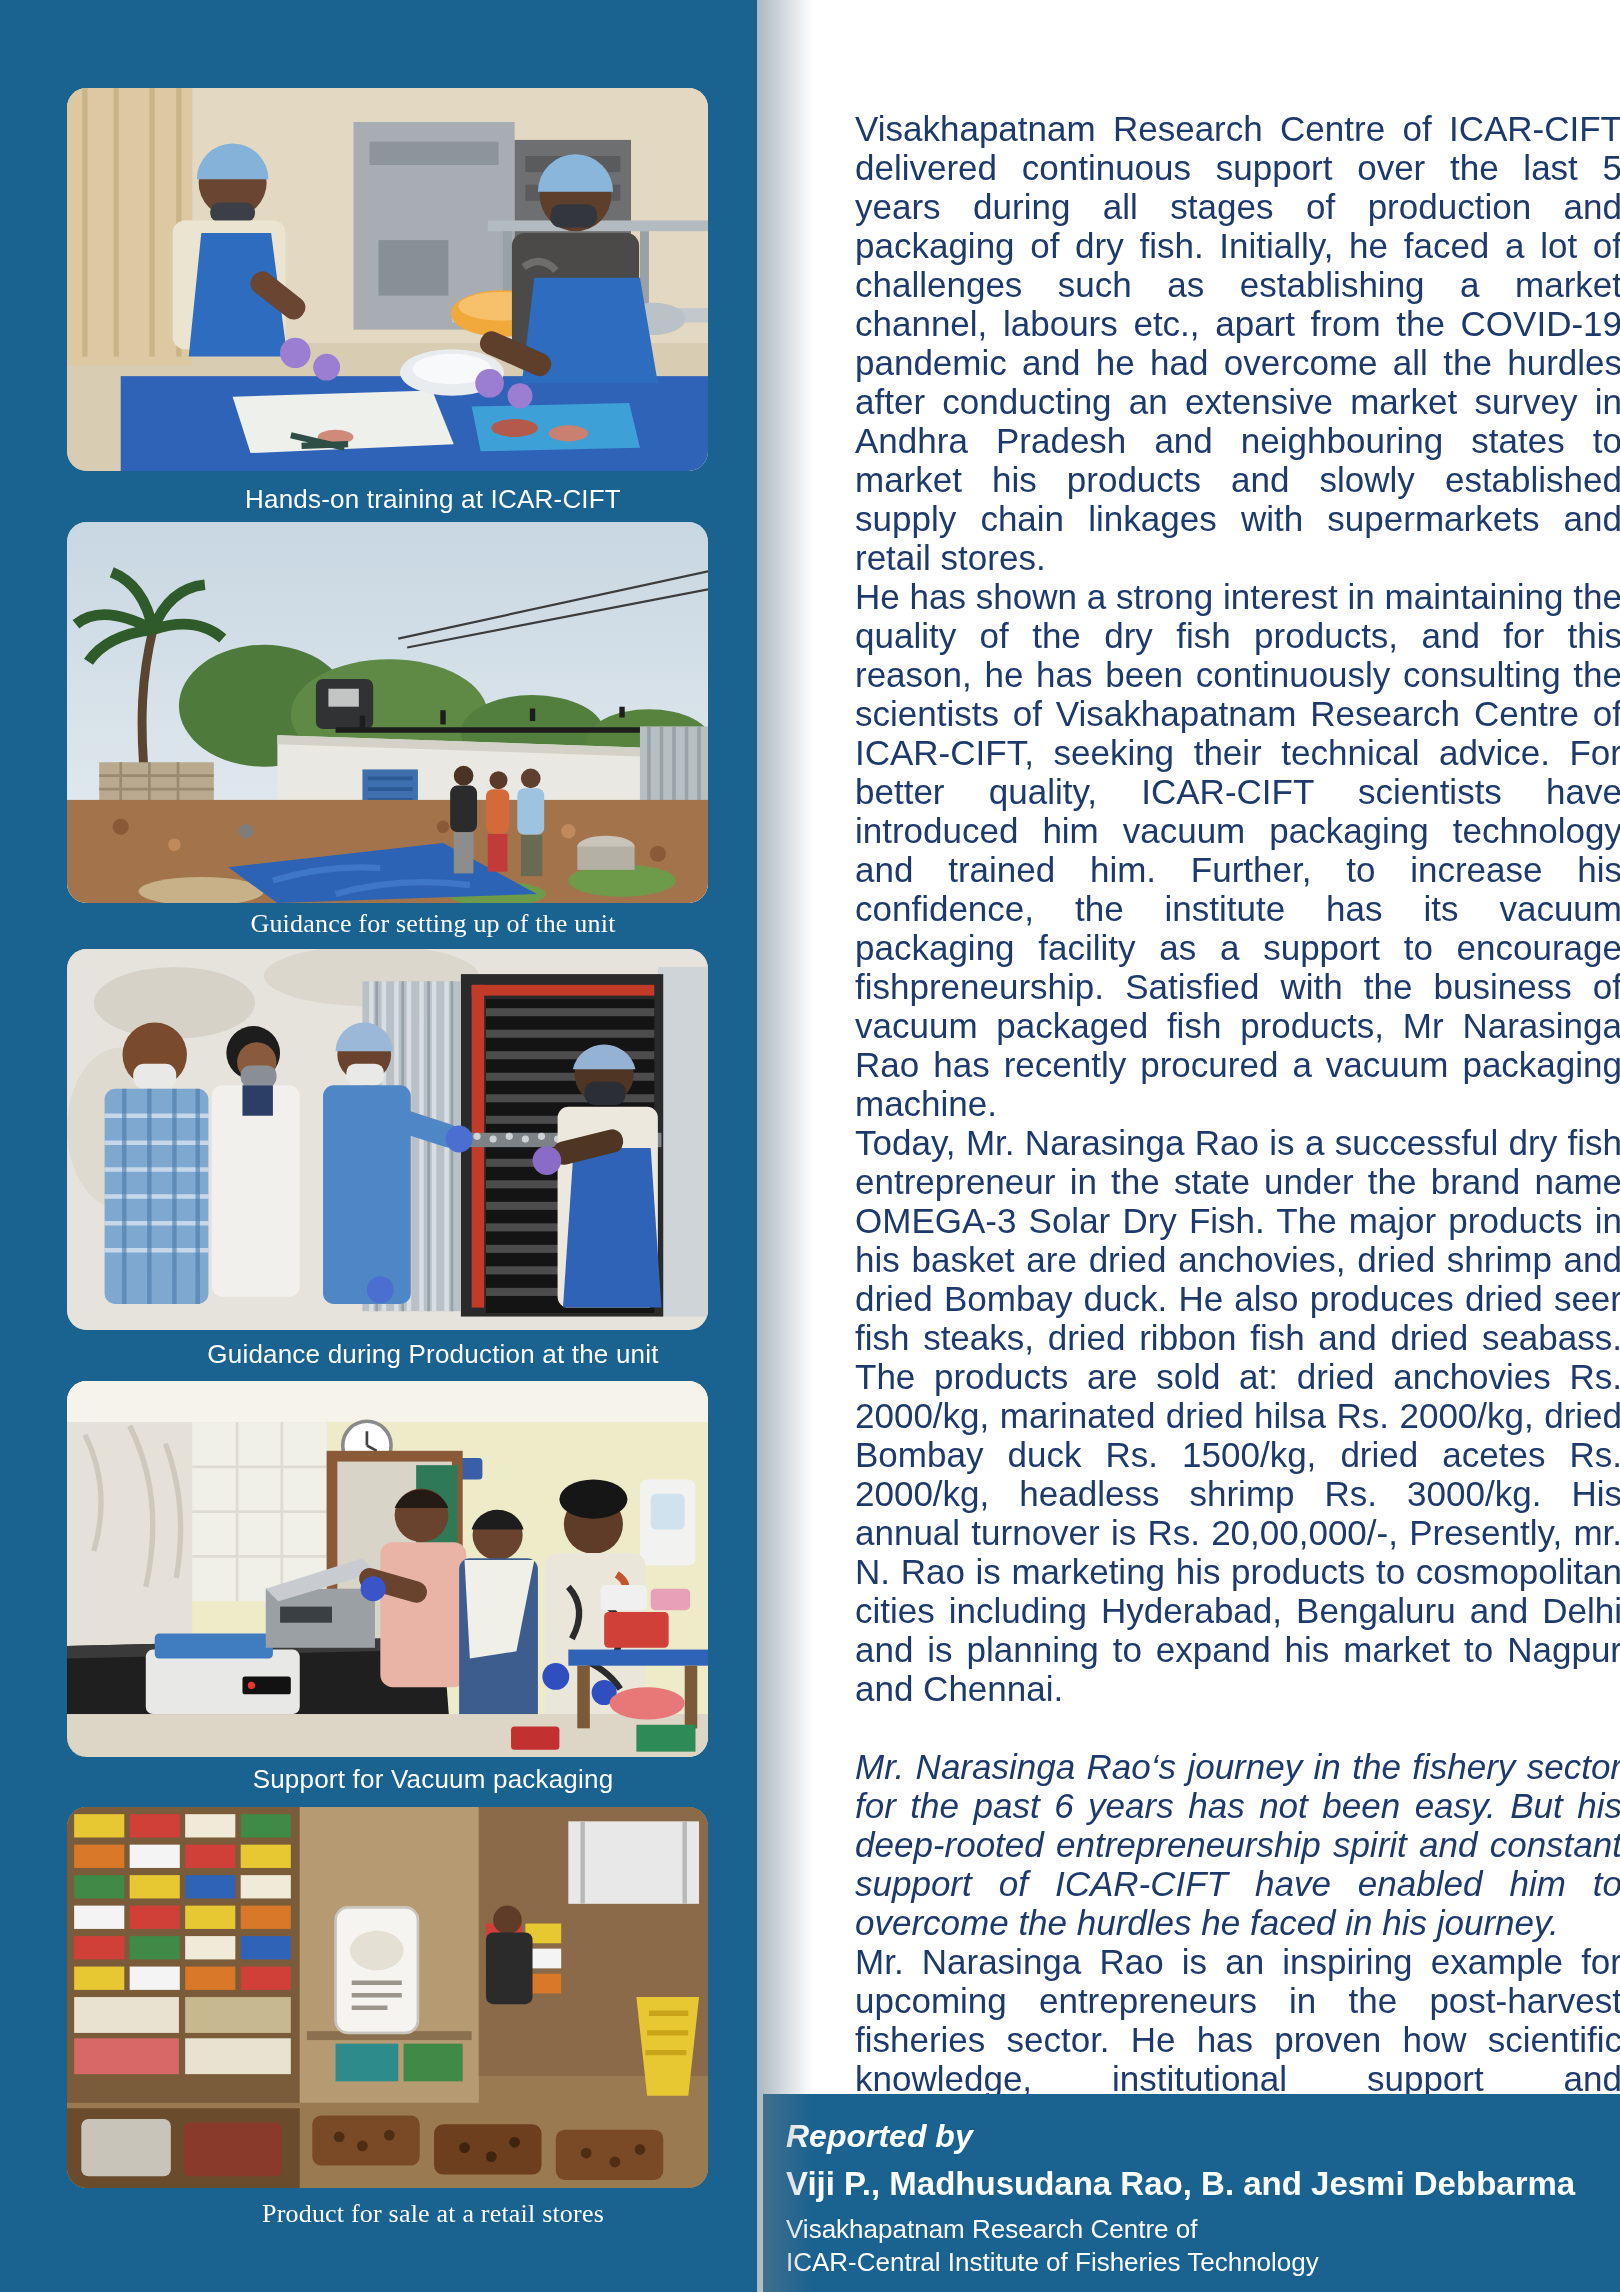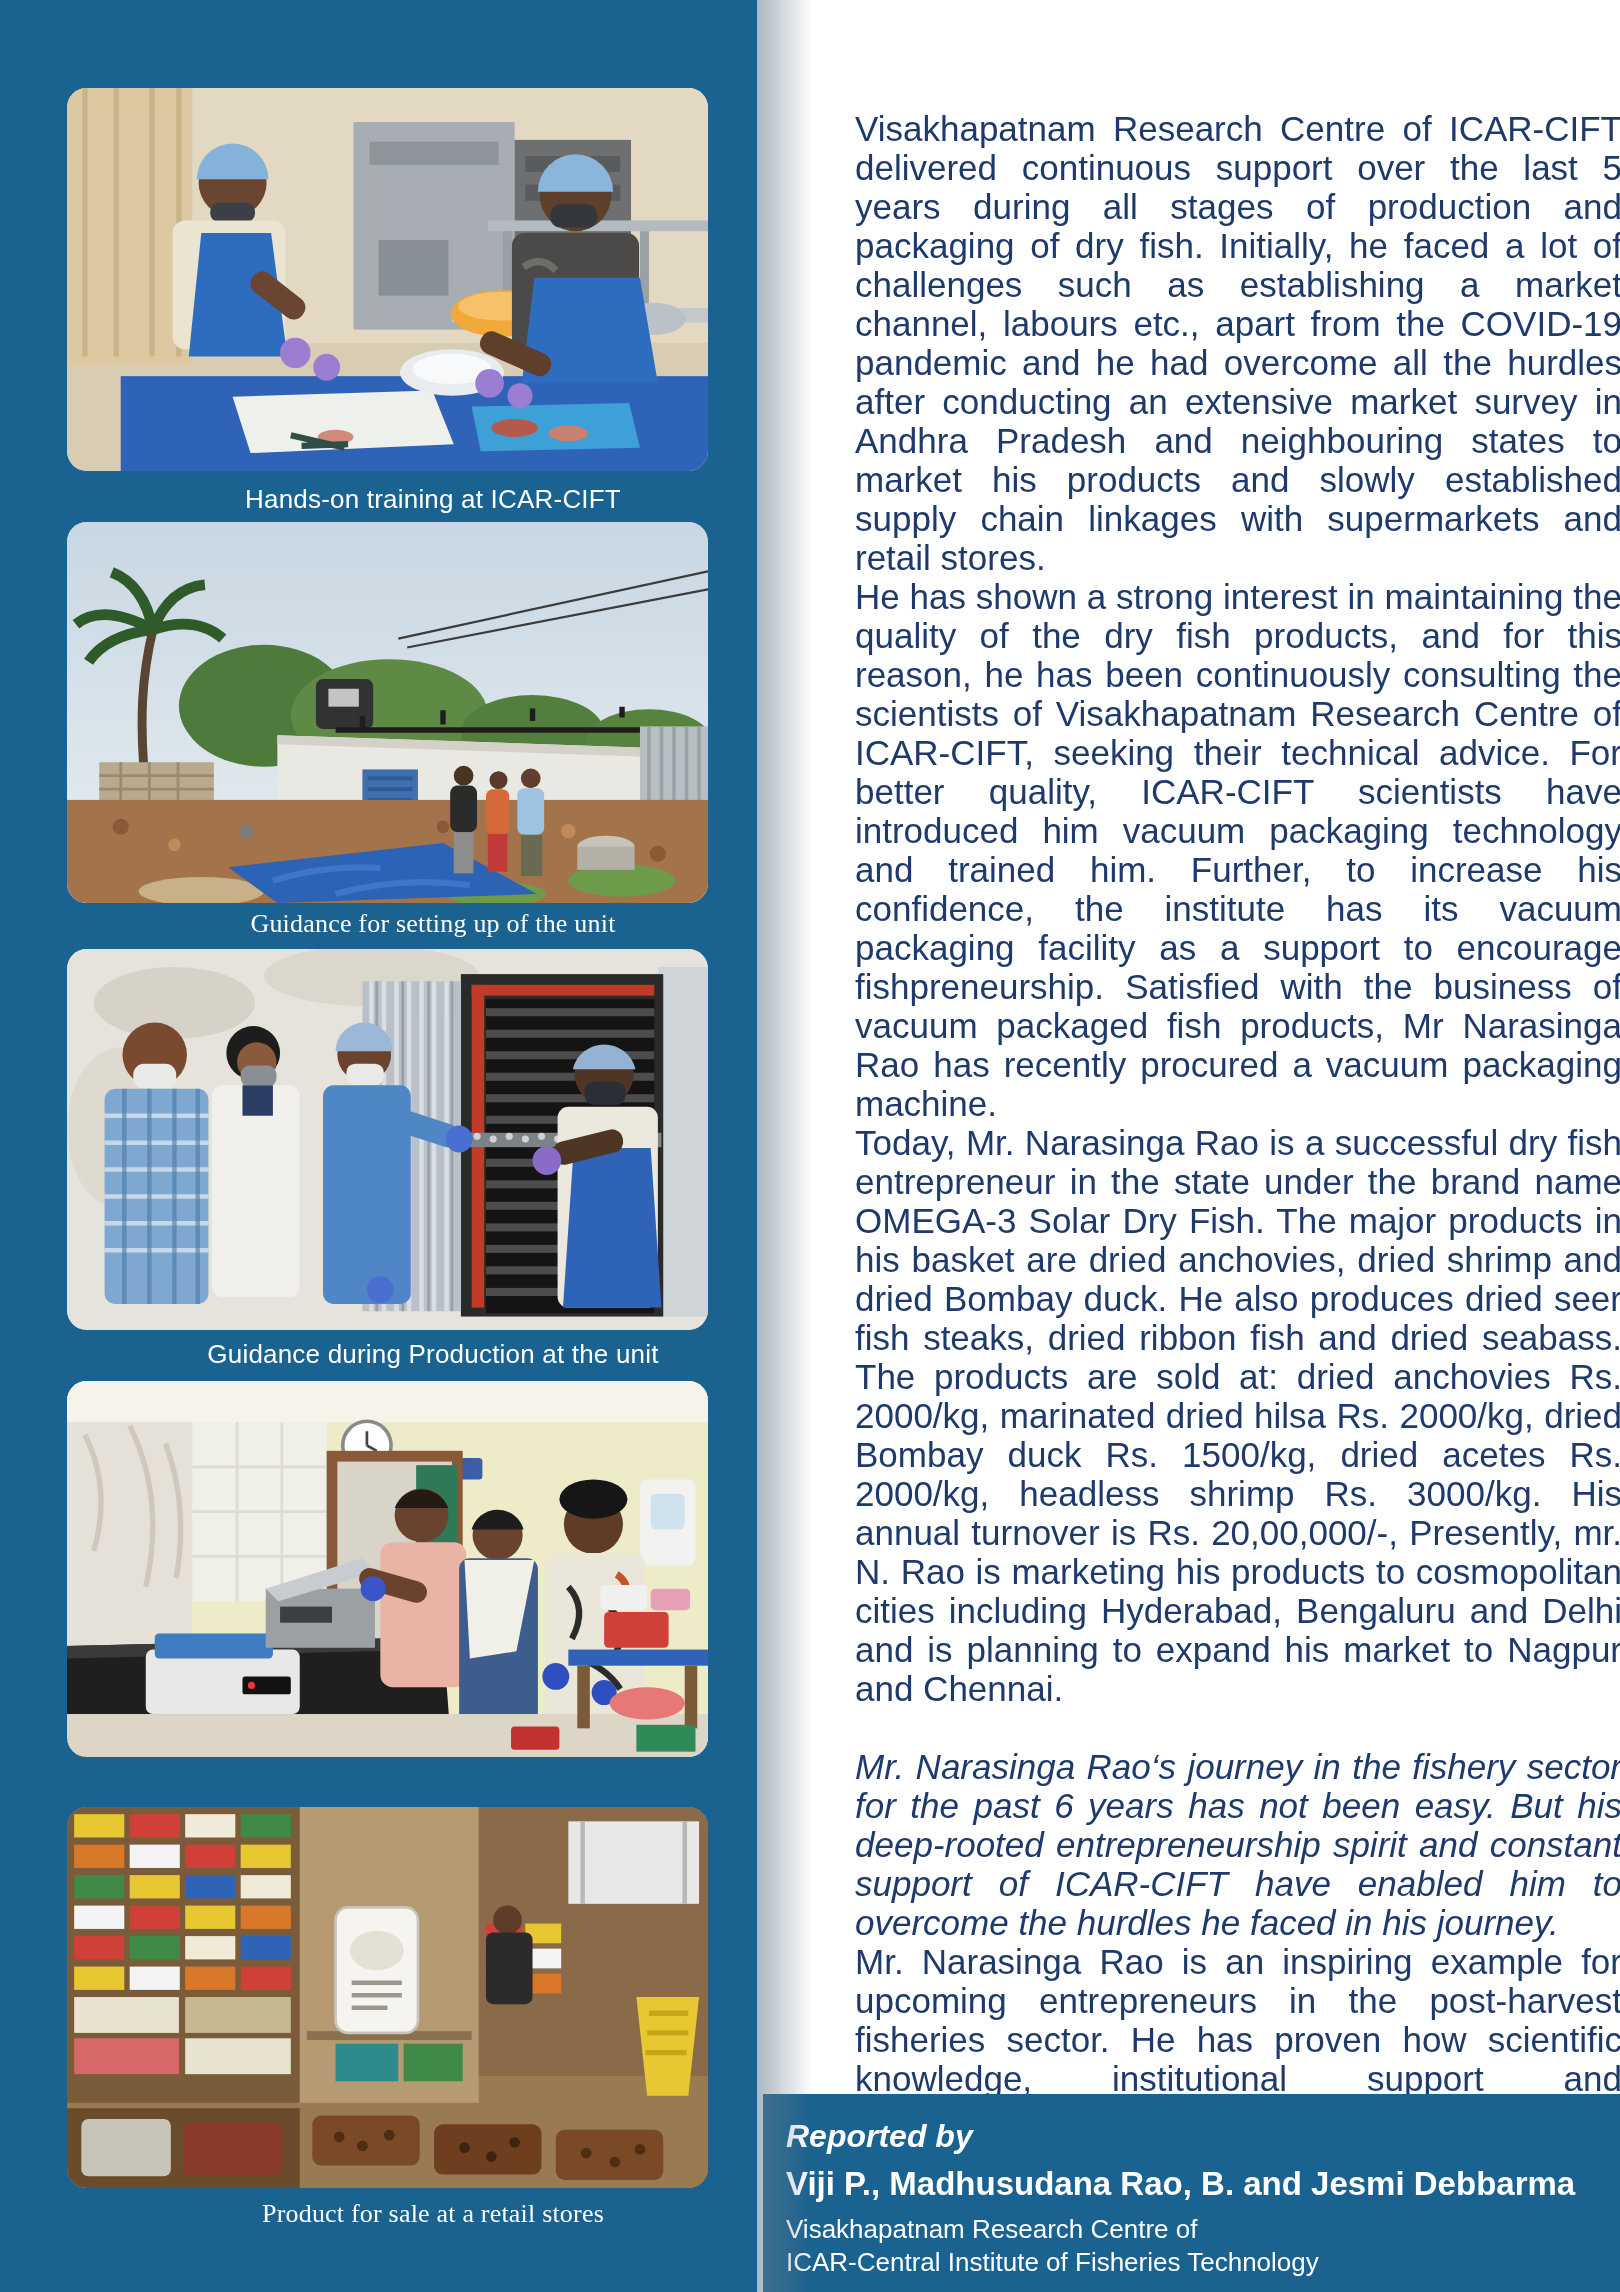--- a/index.html
+++ b/index.html
@@ -281,20 +281,21 @@
       <rect x="570" y="318" width="14" height="70" fill="#7a5a38"></rect>
         <rect x="690" y="318" width="14" height="70" fill="#7a5a38"></rect>
       <rect x="600" y="258" width="72" height="40" rx="5" fill="#d04038"></rect>
       <ellipse cx="648" cy="360" rx="42" ry="18" fill="#e87878"></ellipse>
       <rect x="596" y="228" width="52" height="28" rx="5" fill="#f0f0f0"></rect>
       <rect x="652" y="232" width="44" height="24" rx="5" fill="#e8a0b8"></rect>
       <rect x="636" y="384" width="66" height="30" fill="#2e8b57"></rect>
       <rect x="496" y="386" width="54" height="26" rx="4" fill="#c23030"></rect>
     </svg>
   </div>
+  <div class="caption" style="top:1764px;">Support for Vacuum packaging</div>
 
   <div class="photo-card" style="top:1807px;height:381px;">
     <svg viewBox="0 0 716 425" preserveAspectRatio="none">
       <rect width="716" height="425" fill="#9a7a50"></rect>
       <rect x="0" y="0" width="260" height="330" fill="#7a5c3a"></rect>
       <g>
         <rect x="8" y="8" width="56" height="26" fill="#e8c832"></rect>
           <rect x="70" y="8" width="56" height="26" fill="#d04038"></rect>
         <rect x="132" y="8" width="56" height="26" fill="#f0ead8"></rect>
           <rect x="194" y="8" width="56" height="26" fill="#3f8a46"></rect>

